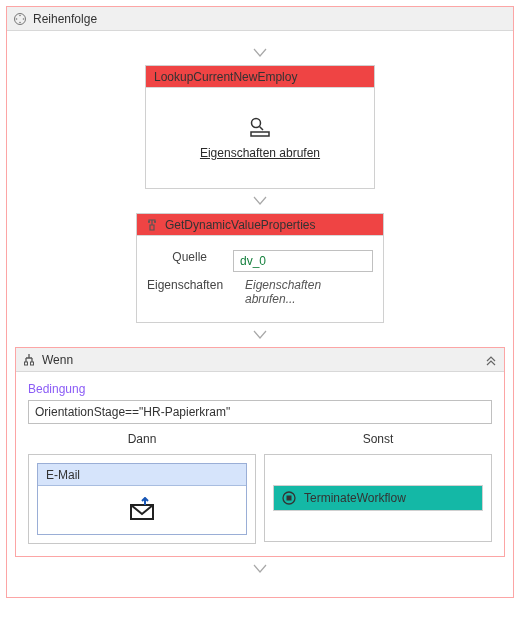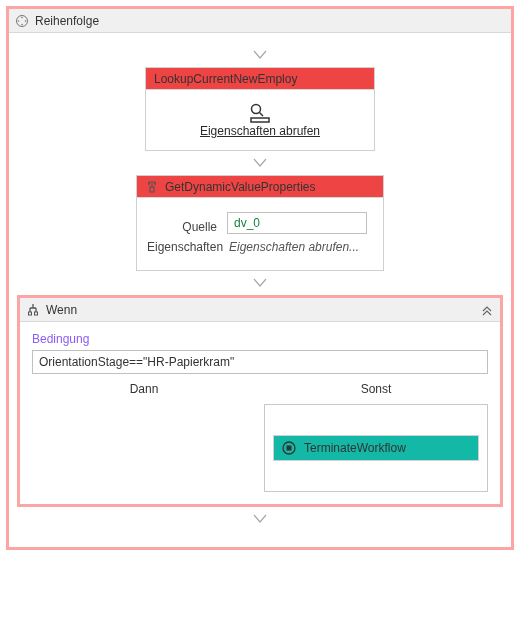--- a/index.html
+++ b/index.html
@@ -6,21 +6,21 @@
   body {
     font-family: "Segoe UI", Tahoma, sans-serif;
     font-size: 12px;
     color: #333;
     background: #fff;
     width: 520px;
     height: 618px;
     padding: 6px;
   }
   .panel {
-    border: 3px solid #fca5a5;
+    border: 1px solid #fca5a5;
     background: #fff;
   }
   .panel-header {
     height: 24px;
     background: #f0f0f0;
     border-bottom: 1px solid #d8d8d8;
     display: flex;
     align-items: center;
     padding: 0 6px;
     gap: 6px;
@@ -44,36 +44,37 @@
   .activity-header {
     height: 22px;
     background: #ef4444;
     border-bottom: 1px solid #d8d8d8;
     display: flex;
     align-items: center;
     padding: 0 8px;
     gap: 6px;
   }
   .activity-body {
-    padding: 12px 10px;
+    padding: 28px 10px;
     display: flex;
     flex-direction: column;
     align-items: center;
+    gap: 8px;
   }
   .link {
     color: #2a2a2a;
     text-decoration: underline;
     cursor: pointer;
     font-size: 12px;
   }
   .form-row {
     display: flex;
-    align-items: flex-end;
+    align-items: flex-start;
     margin: 6px 0;
-    gap: 10px;
+    gap: 26px;
   }
   .form-label {
     width: 70px;
     text-align: right;
     color: #444;
     font-size: 12px;
   }
   .form-input {
     border: 1px solid #c0c0c0;
     padding: 3px 6px;
@@ -265,20 +266,36 @@
         </span>
       </div>
       <div class="wenn-body">
         <div class="cond-label">Bedingung</div>
         <input class="cond-input" type="text" value="OrientationStage==&quot;HR-Papierkram&quot;" style="">
 
         <div class="branch-row">
 
           <div class="branch-col">
             <div class="branch-title">Dann</div>
+            <div class="branch-box">
+              <div class="email-card">
+                <div class="email-card-header">
+                  <span>E-Mail</span>
+                </div>
+                <div class="email-card-body">
+                  <span>
+                    <svg width="30" height="26" viewBox="0 0 30 26">
+                      <rect x="4" y="8" width="22" height="14" fill="none" stroke="#222" stroke-width="2"></rect>
+                      <path d="M4 8 L15 17 L26 8" fill="none" stroke="#222" stroke-width="2"></path>
+                      <path d="M18 8 L18 1 M15 4 L18 1 L21 4" fill="none" stroke="#1856b5" stroke-width="2"></path>
+                    </svg>
+                  </span>
+                </div>
+              </div>
+            </div>
           </div>
 
           <div class="branch-col">
             <div class="branch-title">Sonst</div>
             <div class="branch-box">
               <div class="terminate-chip">
                 <span>
                   <svg width="14" height="14" viewBox="0 0 14 14">
                     <circle cx="7" cy="7" r="6" fill="none" stroke="#333" stroke-width="1.3"></circle>
                     <rect x="4.5" y="4.5" width="5" height="5" fill="#333"></rect>

